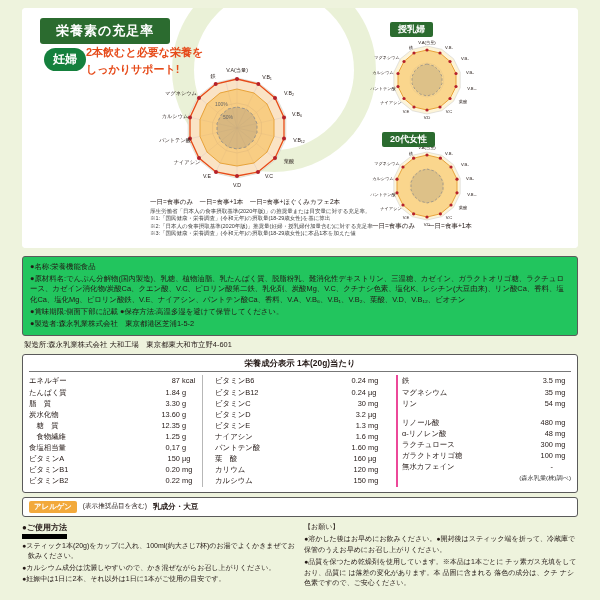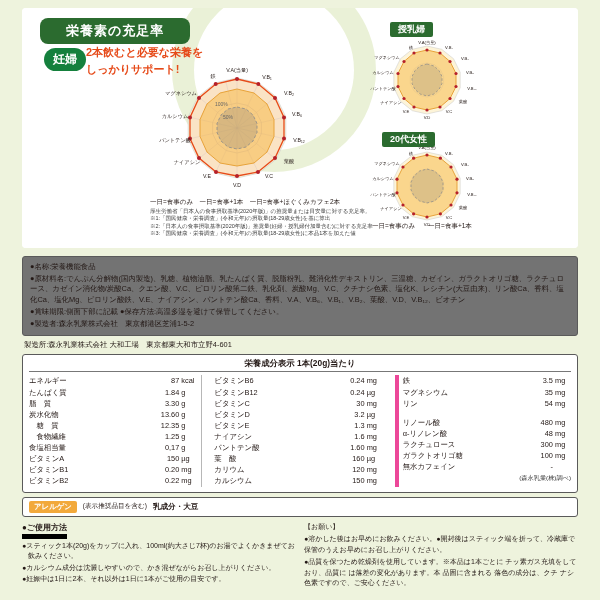--- a/index.html
+++ b/index.html
@@ -42,21 +42,21 @@
     content:"";
     position:absolute;left:150px;top:-40px;width:160px;height:160px;
     border-radius:50%;
     border:22px solid #d8e6b6;
     opacity:.55;
   }
   .title-badge{
     position:absolute;left:18px;top:10px;
     background:#2b6b2f;color:#fff;
     font-size:13px;font-weight:bold;
-    padding:4px 26px;border-radius:8px;
+    padding:4px 16px;border-radius:3px;
     letter-spacing:1px;
   }
   .preg-badge{
     position:absolute;left:22px;top:40px;
     background:#15803d;color:#fff;
     font-size:12px;font-weight:bold;
     padding:3px 9px;border-radius:12px;
   }
   .preg-text{
     position:absolute;left:64px;top:36px;
@@ -81,21 +81,21 @@
   }
   .note{
     position:absolute;
     font-size:5.5px;line-height:1.35;color:#3a3a3a;
     width:250px;
   }
 
   
   .infobox{
     margin:8px 12px 0 12px;
-    background:#737373;
+    background:#22c55e;
     border:1px solid #5a5a5a;
     border-radius:3px;
     padding:5px 7px;
     font-size:7.4px;
     line-height:1.45;
   }
   .infobox p{margin:0 0 1px 0;}
 
   .maker{
     margin:4px 14px 0 14px;
@@ -111,21 +111,21 @@
     padding:3px 6px 5px 6px;
   }
   .nutri-head{
     text-align:center;font-size:8.4px;font-weight:bold;
     border-bottom:1px solid #777;padding-bottom:2px;margin-bottom:3px;
   }
   .nutri-cols{
     display:flex;gap:4px;
   }
   .ncol{flex:1;}
-  .ncol.mid{border-left:1px solid #b7b7b7;border-right:4px solid #ec4899;padding:0 12px;}
+  .ncol.mid{border-left:1px solid #b7b7b7;border-right:2px solid #ec4899;padding:0 12px;}
   .nrow{
     display:flex;justify-content:space-between;
     font-size:7.4px;line-height:1.5;gap:23px;
   }
   .nrow .v{white-space:nowrap;}
   .nrow .u{display:inline-block;min-width:16px;text-align:left;}
   .spacer{height:8px;}
   .src{
     text-align:right;font-size:6.2px;margin-top:2px;color:#333;
   }

